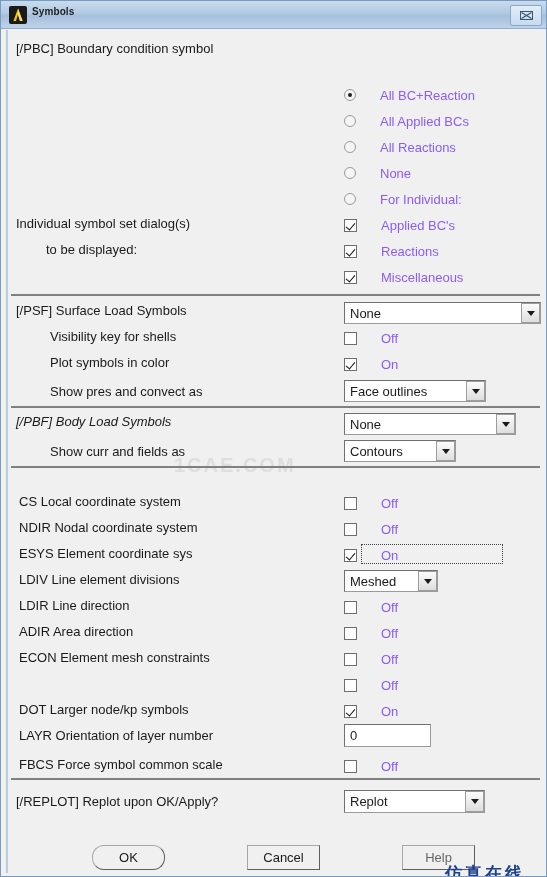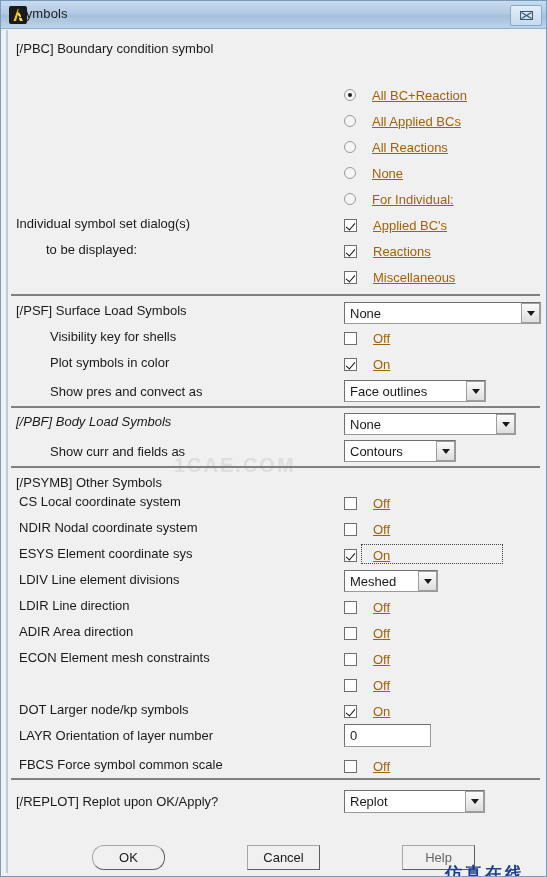--- a/index.html
+++ b/index.html
@@ -29,25 +29,26 @@
     border-bottom: 1px solid #8fafd0;
     box-sizing: border-box;
   }
   #app-icon {
     position: absolute;
     left: 8px; top: 5px;
     width: 18px; height: 18px;
   }
   #title-text {
     position: absolute;
-    left: 16px; top: 5px;
-    font-size: 13px;
+    left: 31px; top: 5px;
+    font-size: 10px;
     color: #1d1d1d;
     letter-spacing: 0.1px;
     white-space: nowrap;
+    font-weight: bold;
   }
   #close-btn {
     position: absolute;
     right: 6px; top: 4px;
     width: 30px; height: 19px;
     background: linear-gradient(to bottom, #e2eef8, #c6dbee);
     border: 1px solid #8ba9c7;
     border-radius: 2px;
     display: flex;
     align-items: center;
@@ -97,24 +98,23 @@
   .radio-mark.checked::after {
     content: "";
     position: absolute;
     left: 3px; top: 3px;
     width: 4px; height: 4px;
     border-radius: 50%;
     background: #202020;
   }
   .radio-label, .check-label {
     font-size: 13px;
-    color: #a16207;
-    margin-left: 16px;
-    white-space: nowrap;
-    text-decoration: underline;
+    color: #8b5cf6;
+    margin-left: 24px;
+    white-space: nowrap;
   }
   
   .check-row {
     position: absolute;
     display: flex;
     align-items: center;
     height: 18px;
   }
   .check-mark {
     width: 13px; height: 13px;
@@ -335,21 +335,20 @@
     <div class="row-label" style="left:42px; top:414px;">Show curr and fields as</div>
     <div class="combo" style="left:336px; top:410px; width:112px; height:22px;gap:32px;">
       <span class="combo-text">Contours</span>
       <span class="combo-btn">
           <span class="arrow-down"></span>
         </span>
     </div>
 
     <div class="sep" style="top:436px;"></div>
 
-    <div class="row-label" style="left:8px; top:445px;">[/PSYMB] Other Symbols</div>
 
     <div class="row-label" style="left:11px; top:464px;">CS   Local coordinate system</div>
     <div class="check-row" style="left:336px; top:464px;">
       <span class="check-mark"></span>
       <span class="check-label">Off</span>
     </div>
 
     <div class="row-label" style="left:11px; top:490px;">NDIR Nodal coordinate system</div>
     <div class="check-row" style="left:336px; top:490px;">
       <span class="check-mark"></span>

